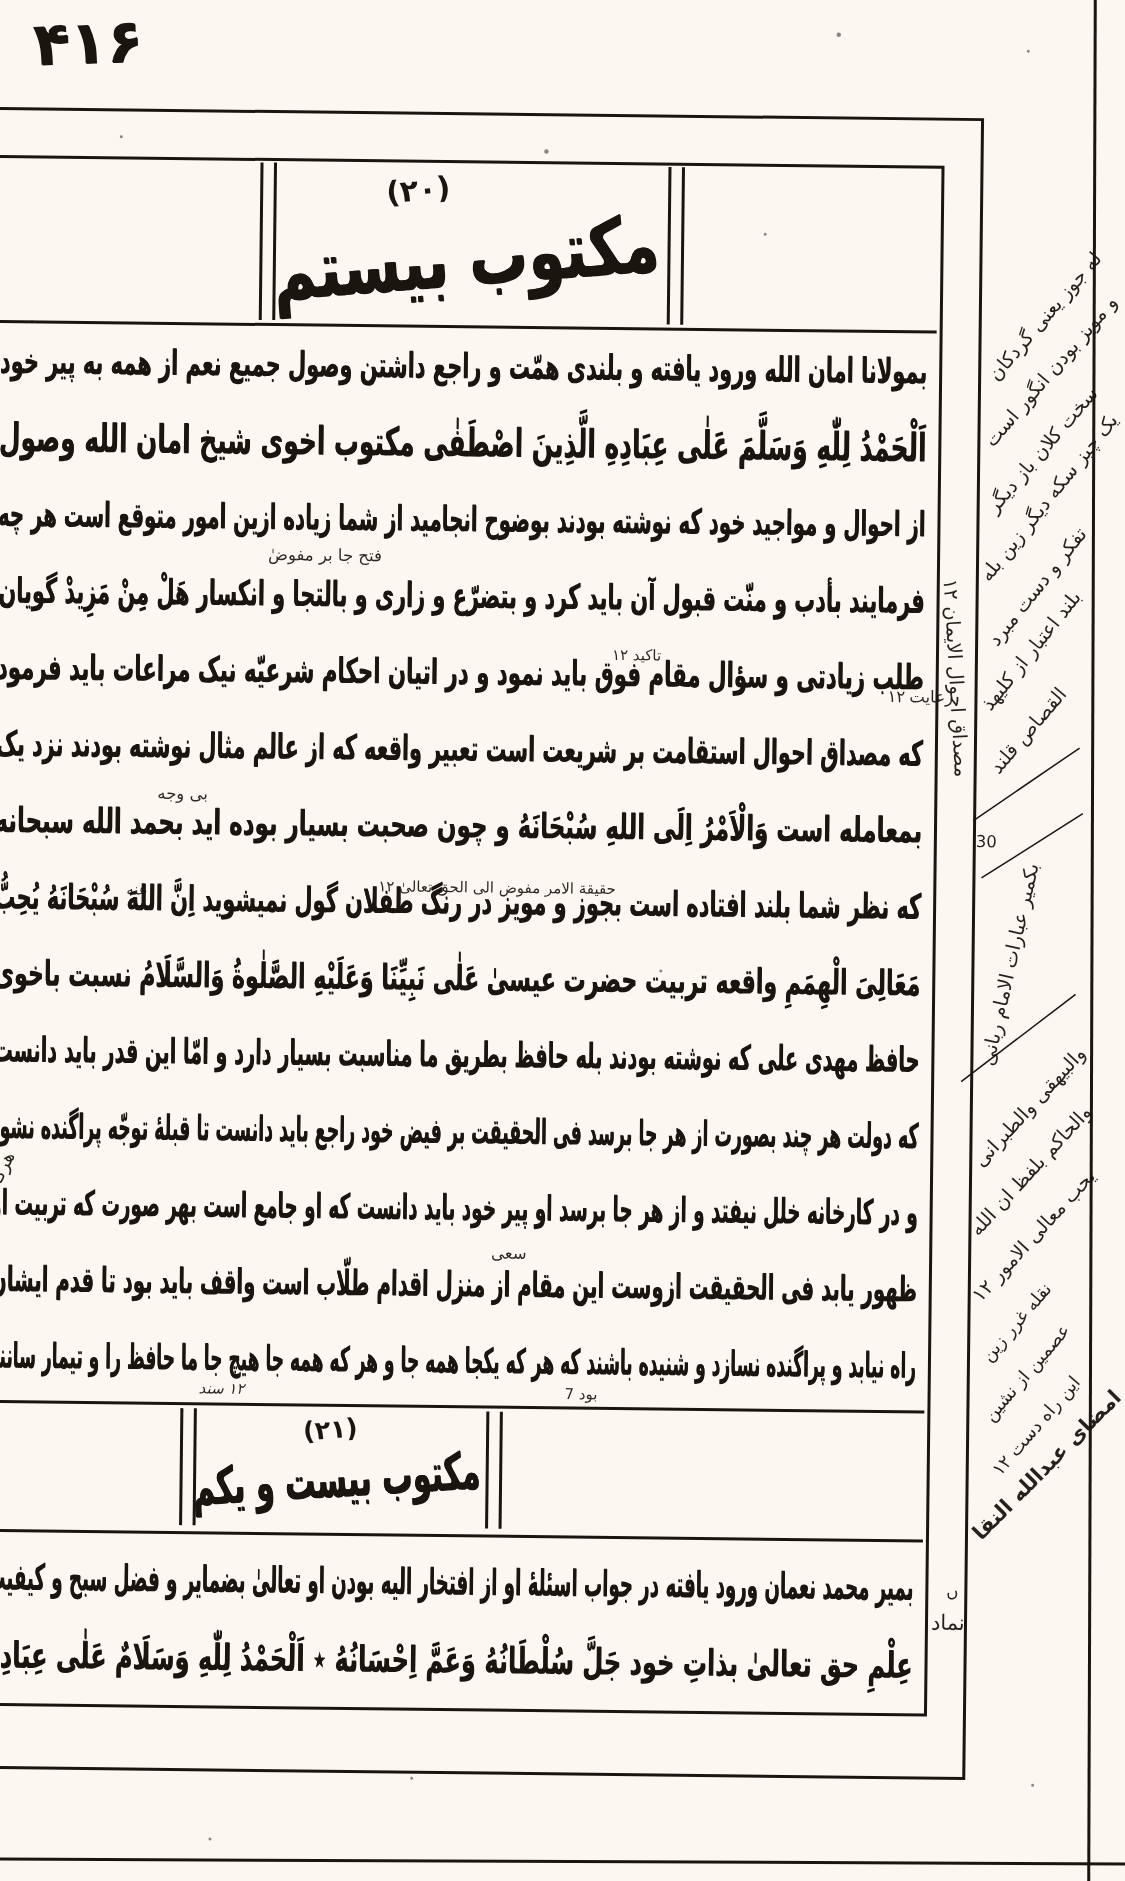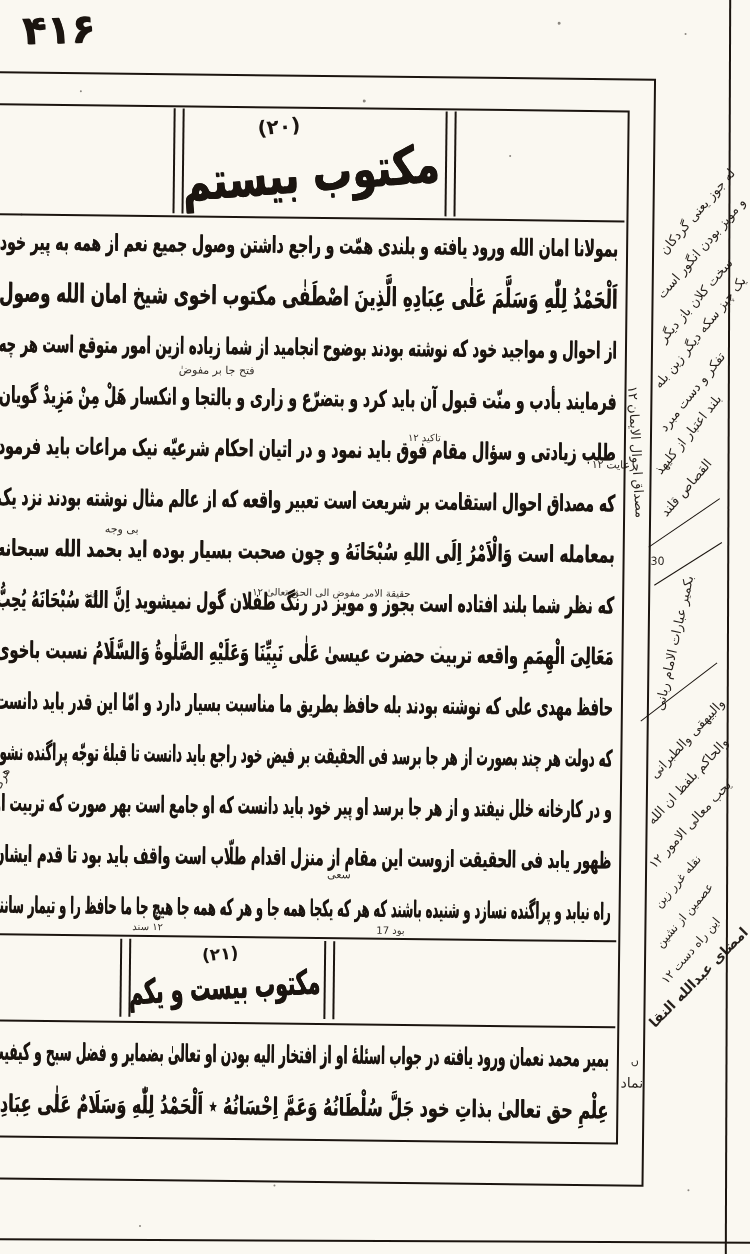--- a/index.html
+++ b/index.html
@@ -104,23 +104,23 @@
         <div class="tline fit" style="transform-origin: right center; transform: scaleX(0.669);">عِلْمِ حق تعالیٰ بذاتِ خود جَلَّ سُلْطَانُهُ وَعَمَّ اِحْسَانُهُ ٭ اَلْحَمْدُ لِلّٰهِ وَسَلَامٌ عَلٰی عِبَادِهِ</div>
       </div>
 
     <div class="layer">
         <div class="inote" style="left: 182px; top: 362px; font-size: 11px;">فتح جا بر مفوضٰ</div>
         <div class="inote" style="left: 412px; top: 428px; font-size: 10px;">تاکید ۱۲</div>
         <div class="inote" style="left: 596px; top: 452px; font-size: 11px; font-family: Liberation Serif, serif;">رعایت ۱۲</div>
         <div class="inote" style="left: 110px; top: 522px; font-size: 11px;">بی وجه</div>
         <div class="inote" style="left: 258px; top: 584px; font-size: 10px;">حقیقة الامر مفوض الی الحق تعالیٰ ۱۲</div>
         <div class="inote" style="left: 90px; top: 588px; font-size: 10px;">عنه</div>
-        <div class="inote" style="left: 336px; top: 826px; font-size: 11px; margin-top: 39px;">سعی</div>
-        <div class="inote" style="left: 142px; top: 920px; font-size: 10px;">۱۲ سند</div>
-        <div class="inote" style="left: 386px; top: 921px; font-size: 10px;">بود 17</div>
+        <div class="inote" style="left: 336px; top: 826px; font-size: 11px;">سعی</div>
+        <div class="inote" style="left: 142px; top: 920px; font-size: 10px; font-style: italic;">۱۲ سند</div>
+        <div class="inote" style="left: 386px; top: 921px; font-size: 10px;">بود 7</div>
       </div>
 
     <div class="layer">
         <div class="gnote" style="left: 636px; top: 372px; font-size: 13px; transform: rotate(86deg);">مصداق احوال الایمان ۱۲</div>
         <div class="gnote" style="left: 642px; top: 1048px; font-size: 11px;">ں</div>
         <div class="gnote" style="left: 632px; top: 1068px; font-size: 14px;">نماد</div>
       </div>
 
     <div class="msep" id="ms1"></div>
     <div class="msep" id="ms2"></div>

